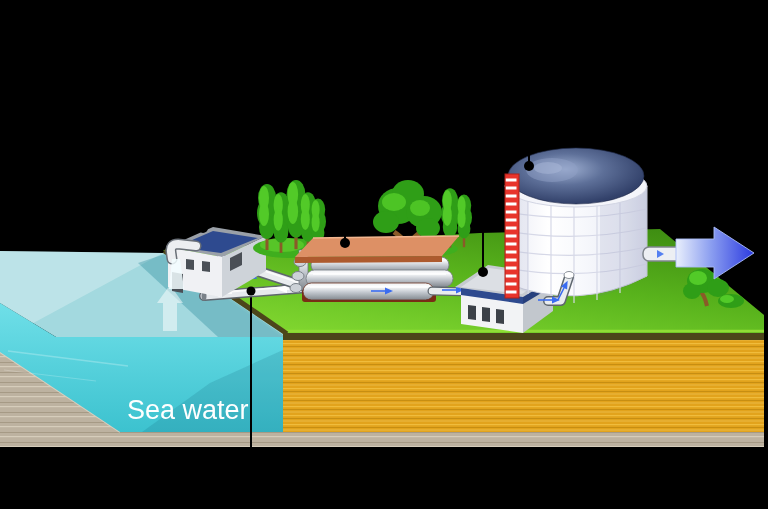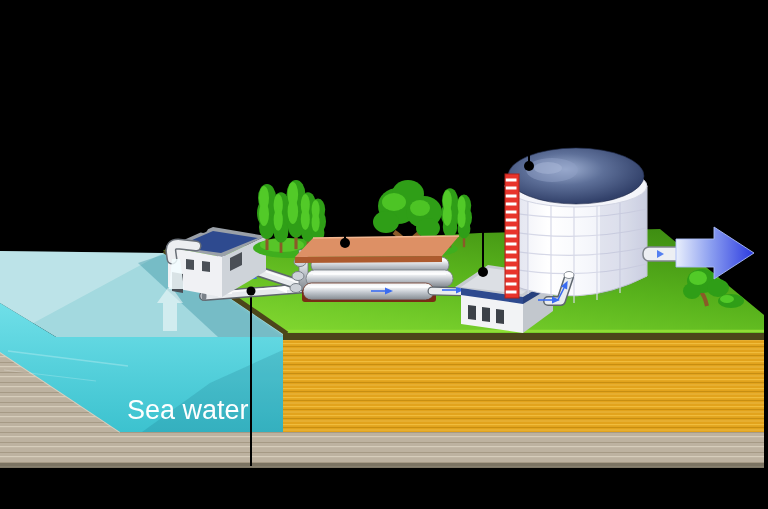--- a/index.html
+++ b/index.html
@@ -1,16 +1,16 @@
 <!DOCTYPE html>
 <html><head>
 <meta charset="utf-8">
 <style>
   html,body{margin:0;padding:0;background:#000;}
-  .stage{position:relative;width:768px;height:509px;background:#000;overflow:hidden;
+  .stage{position:relative;width:768px;height:447px;background:#000;overflow:hidden;
          font-family:"Liberation Sans", sans-serif;}
   svg{display:block;}
   text.sea-label{font-family:"Liberation Sans", sans-serif;font-size:27px;fill:#ffffff;}
 </style>
 </head>
 <body>
 
 <div class="stage">
 <svg width="768" height="509" viewBox="0 0 768 509">
   <defs>

